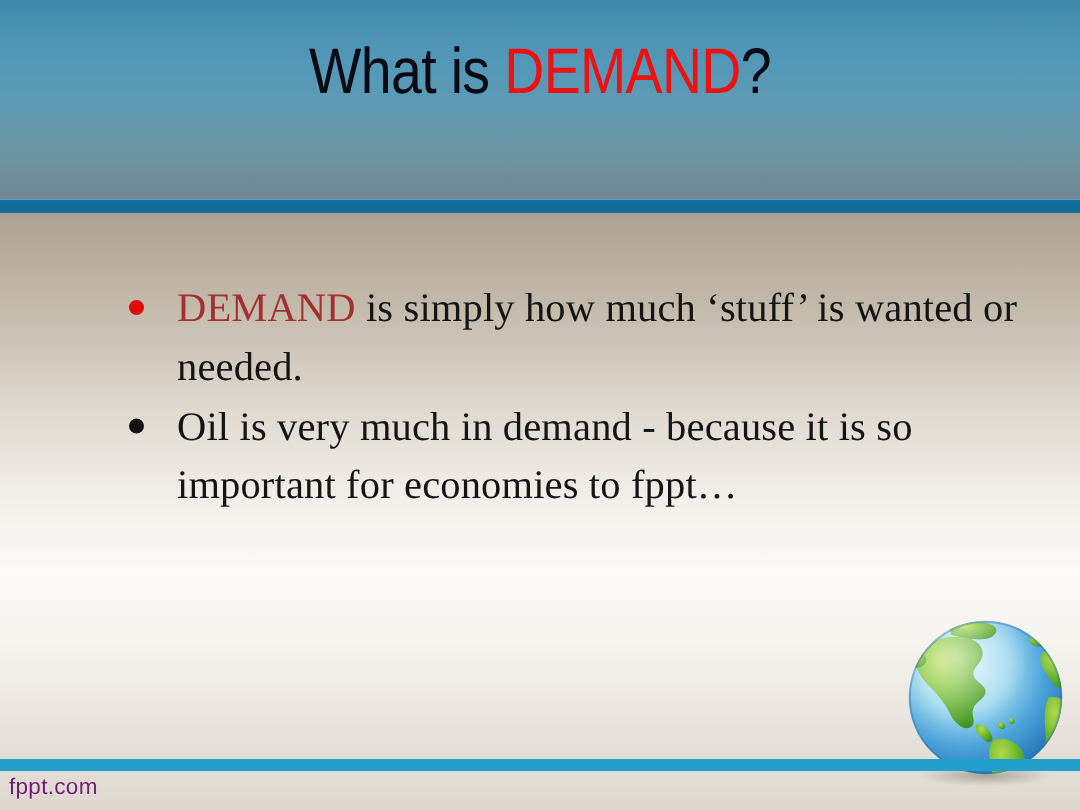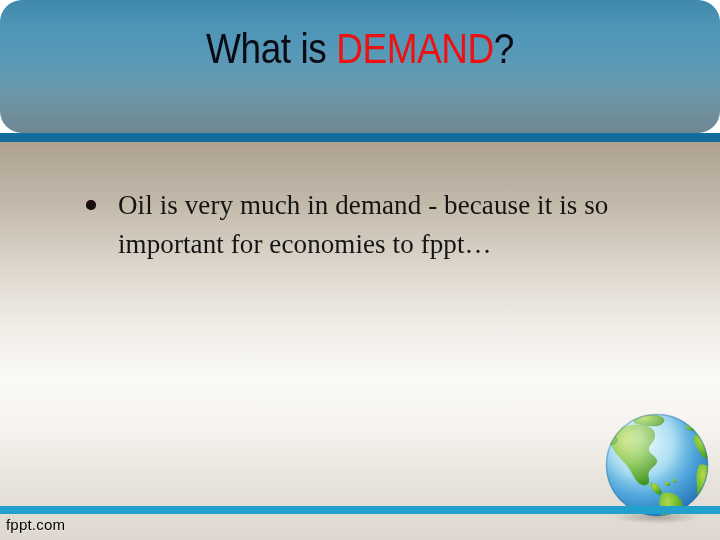--- a/index.html
+++ b/index.html
@@ -25,21 +25,20 @@
     width: 720px;
     height: 133px;
     background: linear-gradient(180deg,
         #3e89ab 0%,
         #4a92b4 14%,
         #5398b8 33%,
         #5e9ab4 52%,
         #6b97a9 70%,
         #6f8f9b 85%,
         #6e8894 100%);
-    border-radius: 22px;
   }
   #header-title {
     position: absolute;
     left: 0;
     top: 24px;
     width: 720px;
     text-align: center;
     font-family: "Liberation Sans Narrow", "Liberation Sans", "DejaVu Sans", sans-serif;
     font-size: 43px;
     line-height: 49px;
@@ -154,20 +153,21 @@
     <div id="header-title"><span class="t-black" style="color: rgb(10, 10, 20);">What is </span><span class="t-red" style="color: rgb(238, 17, 17);">DEMAND</span><span class="t-black" style="color: rgb(10, 10, 20);">?</span></div>
   </div>
   <div id="header-rule"></div>
 
   <div id="body"></div>
 
   <div id="bullets">
 
     <div class="bullet-row" id="bullet-1">
       <span class="bullet-dot red" style="background: rgb(224, 11, 11);"></span>
+      <span class="bullet-text"><span class="word-demand" style="color: rgb(163, 48, 48);">DEMAND</span><span> is simply how much ‘stuff’ is wanted or needed.</span></span>
     </div>
 
     <div class="bullet-row" id="bullet-2">
       <span class="bullet-dot" style="background: rgb(17, 17, 17);"></span>
       <span class="bullet-text"><span>Oil is very much in demand - because it is so important for economies to fppt…</span></span>
     </div>
 
   </div>
 
   <div id="globe">
@@ -230,15 +230,15 @@
         <path d="M88 16 C93 13 99 15 99 19 C99 22 94 23 90 21 C87 20 86 17 88 16 Z"></path>
       </g>
 
       <circle cx="58" cy="56" r="51" fill="url(#shineGrad)"></circle>
 
       <circle cx="58" cy="56" r="50.5" fill="none" stroke="#1a66a8" stroke-opacity="0.35" stroke-width="1.5"></circle>
     </svg>
   </div>
 
   <div id="footer-rule" style="background: rgb(33, 160, 204);"></div>
-  <div id="footer-watermark" style="color: #000000;">fppt.com</div>
+  <div id="footer-watermark" style="color: #701a75;">fppt.com</div>
 
 </div>
 
 </body></html>

